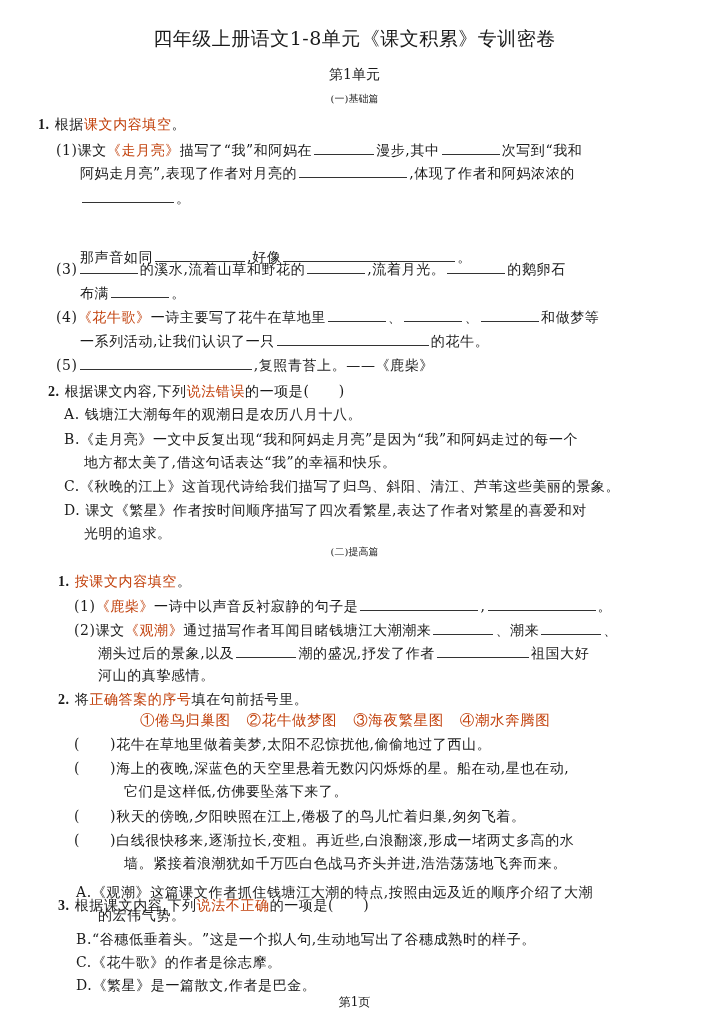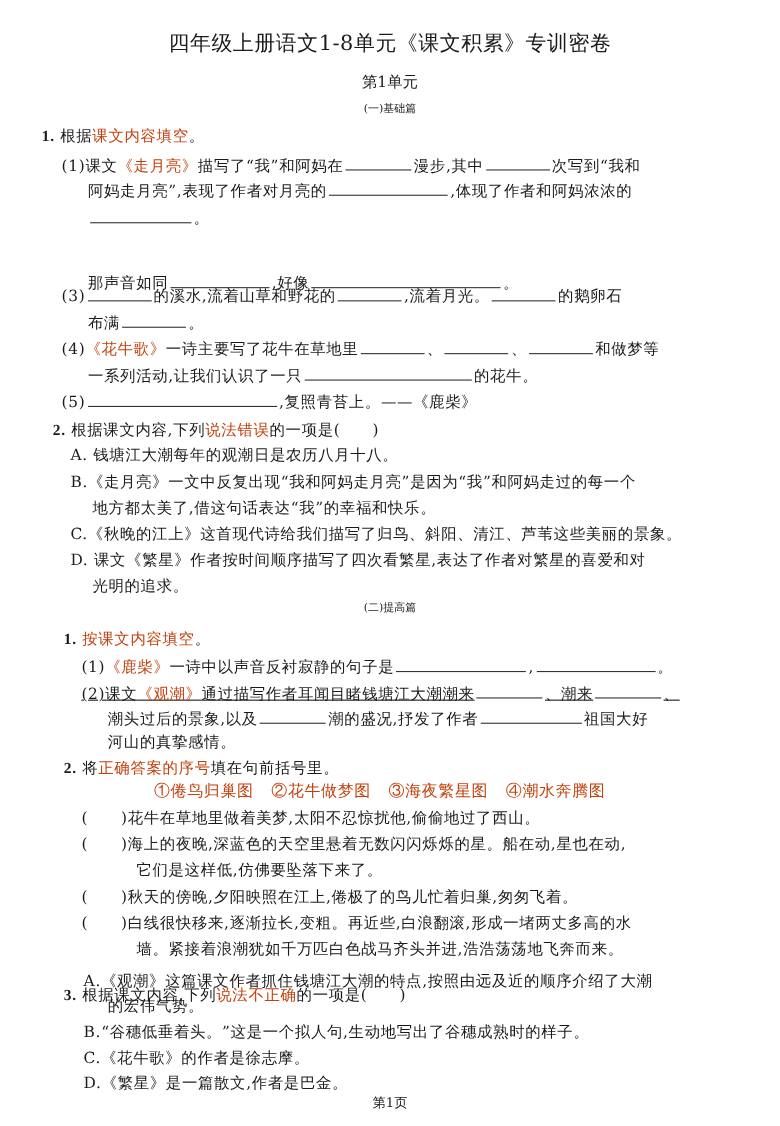--- a/index.html
+++ b/index.html
@@ -75,21 +75,21 @@
 
   <div class="section" style="top:545px;text-align:center;">(二)提高篇</div>
 
   <div class="line" style="left:58px; top:572px;">
     <span class="qnum">1.</span>
     <span class="pink">按课文内容填空</span><span>。</span>
   </div>
   <div class="line" style="left:74px; top:596px;">
     <span>(1)</span><span class="pink">《鹿柴》</span><span>一诗中以声音反衬寂静的句子是</span><span class="blank" style="width:118px;"></span><span>,</span><span class="blank" style="width:108px;"></span><span>。</span>
   </div>
-  <div class="line" style="left:74px; top:620px;text-decoration:underline;">
+  <div class="line" style="left:74px; top:620px;">
     <span>(2)课文</span><span class="pink">《观潮》</span><span>通过描写作者耳闻目睹钱塘江大潮潮来</span><span class="blank" style="width:60px;"></span><span>、潮来</span><span class="blank" style="width:60px;"></span><span>、</span>
   </div>
   <div class="line" style="left:98px; top:643px;">
     <span>潮头过后的景象,以及</span><span class="blank" style="width:60px;"></span><span>潮的盛况,抒发了作者</span><span class="blank" style="width:92px;"></span><span>祖国大好</span>
   </div>
   <div class="line" style="left:98px; top:666px;text-align:right;">河山的真挚感情。</div>
 
   <div class="line" style="left:58px; top:690px;">
     <span class="qnum">2.</span>
     <span>将</span><span class="pink">正确答案的序号</span><span>填在句前括号里。</span>

